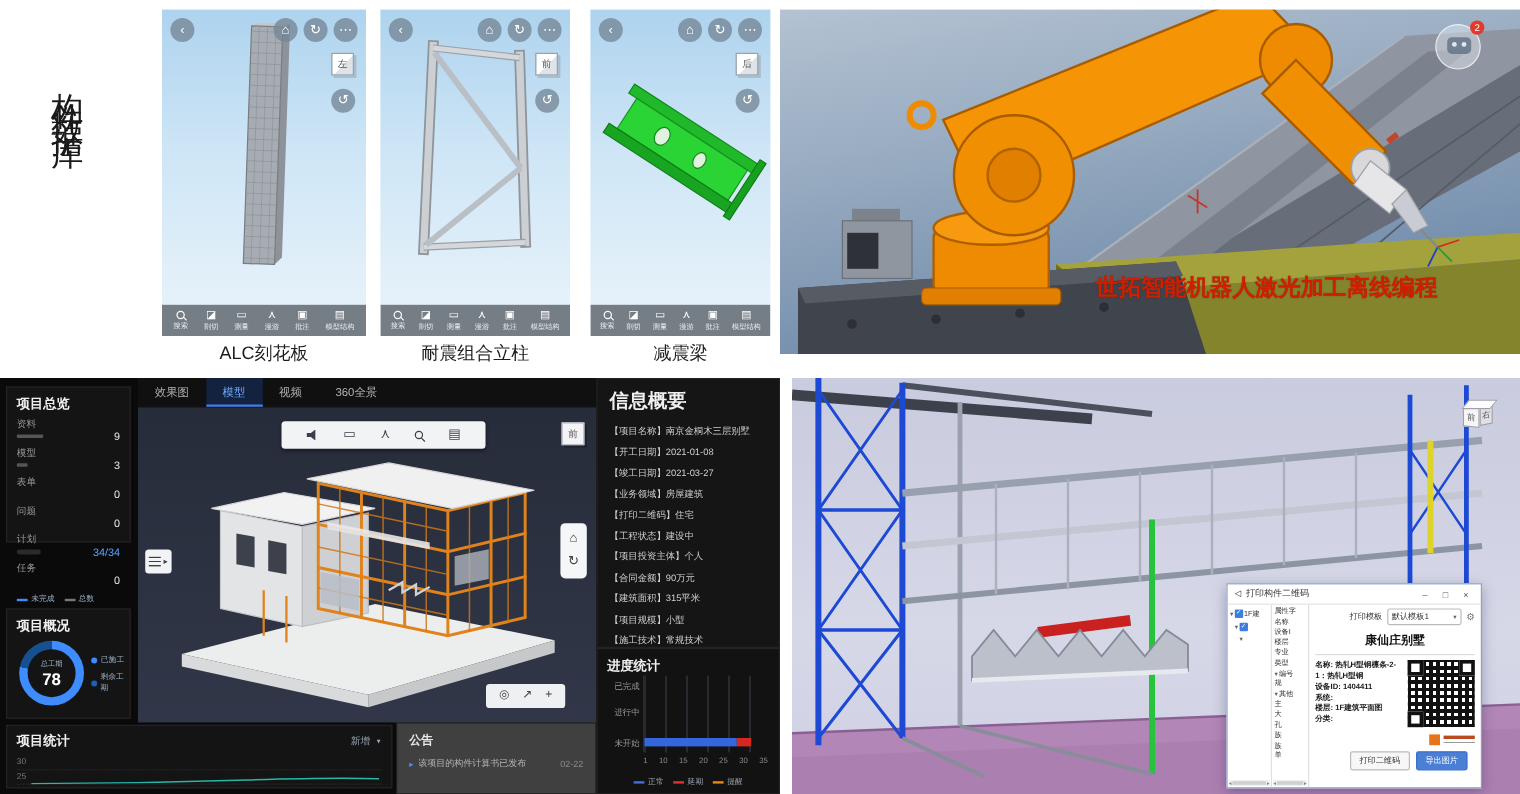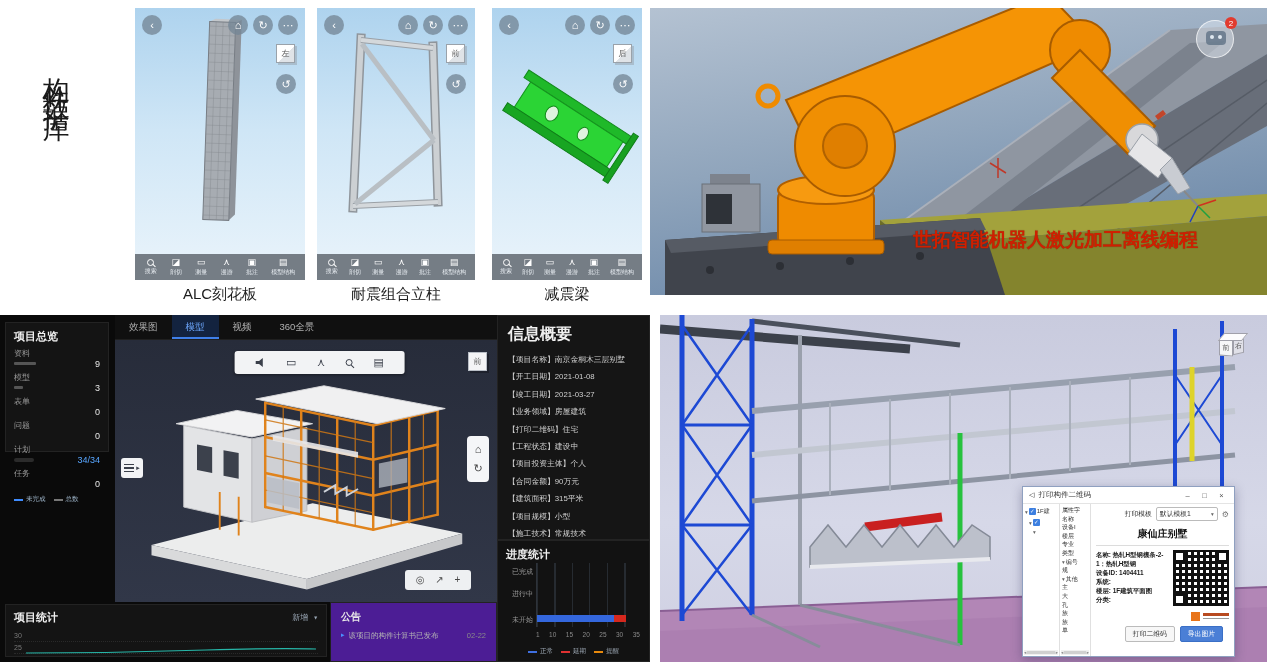--- a/index.html
+++ b/index.html
@@ -100,23 +100,23 @@
 .v-menu { position:absolute; left:6px; top:118px; width:22px; height:20px; background:#f2f3f5; border-radius:3px;
   display:flex; align-items:center; justify-content:center; gap:2px; color:#3a3f4a; font-size:7px; }
 .i-menu { width:10px; height:8px; background:linear-gradient(#3a3f4a 0 1.4px,transparent 1.4px 3.3px,#3a3f4a 3.3px 4.7px,transparent 4.7px 6.6px,#3a3f4a 6.6px 8px); }
 .v-right { position:absolute; right:8px; top:96px; width:22px; height:46px; background:#f5f6f8; border-radius:4px;
   display:flex; flex-direction:column; align-items:center; justify-content:space-evenly; color:#444; }
 .v-right .glyph { font-size:11px; line-height:1; }
 .v-br { position:absolute; right:26px; bottom:12px; width:66px; height:20px; background:#eef0f2; border-radius:3px;
   display:flex; align-items:center; justify-content:space-evenly; color:#444; }
 .v-br .glyph { font-size:10px; line-height:1; }
 
-.ann { left:330px; top:287px; width:167px; height:60px; padding:7px 10px; border-left:1px solid #1f1f1f; background:#4c1d95; }
+.ann { left:330px; top:287px; width:167px; height:60px; padding:7px 10px; border-left:1px solid #1f1f1f; background:#404040; }
 .ann-title { font-size:10px; font-weight:bold; color:#e8e8e8; }
-.ann-row { display:flex; align-items:flex-start; gap:4px; margin-top:7px; }
+.ann-row { display:flex; align-items:flex-end; gap:4px; margin-top:7px; }
 .ann-bullet { color:#4a90ff; font-size:7px; }
 .ann-text { font-size:7.5px; color:#b5b5b5; flex:1; white-space:nowrap; overflow:hidden; }
 .ann-date { font-size:7.5px; color:#8a8a8a; }
 
 .info { left:497px; top:0; width:153px; height:225px; padding:8px 10px; background:#151515; }
 .info-items { margin-top:6px; }
 .info-items div { font-size:7.8px; color:#cfcfcf; line-height:17.4px; white-space:nowrap; overflow:hidden; }
 
 .prg { left:497px; top:225px; width:153px; height:122px; padding:6px 8px; background:#121212; }
 .prg-plot { position:absolute; left:38px; right:9px; top:22px; height:64px;
@@ -478,20 +478,39 @@
             <span class="dash1"></span>
             <span>未完成</span>
           </span>
         <span class="lg-item">
             <span class="dash2"></span>
             <span>总数</span>
           </span>
       </div>
     </div>
 
+    <div class="panel pf">
+      <div class="p-title">项目概况</div>
+      <div class="donut">
+        <div class="donut-center">
+          <span class="dc-lb">总工期</span>
+          <span class="dc-val">78</span>
+        </div>
+      </div>
+      <div class="pf-legend">
+        <span class="lg-item">
+            <span class="dot" style="background:#3f8cff"></span>
+            <span>已施工</span>
+          </span>
+        <span class="lg-item">
+            <span class="dot" style="background:#1b5fb8"></span>
+            <span>剩余工期</span>
+          </span>
+      </div>
+    </div>
 
     <div class="panel st">
       <div class="st-head">
         <span class="p-title">项目统计</span>
         <span class="st-action"><span>新增</span> <span>▾</span></span>
       </div>
       <div class="st-grid">
         <div class="gl">
             <span>30</span>
           </div>

